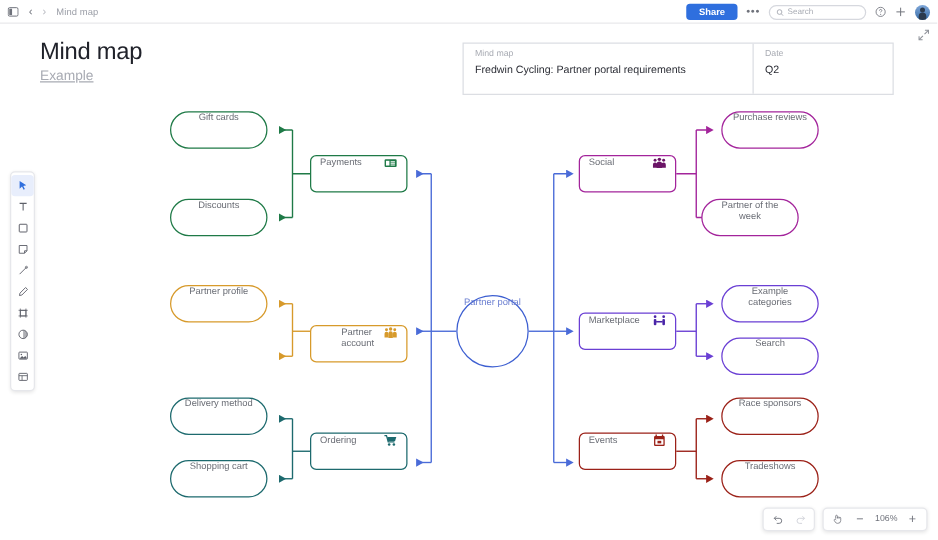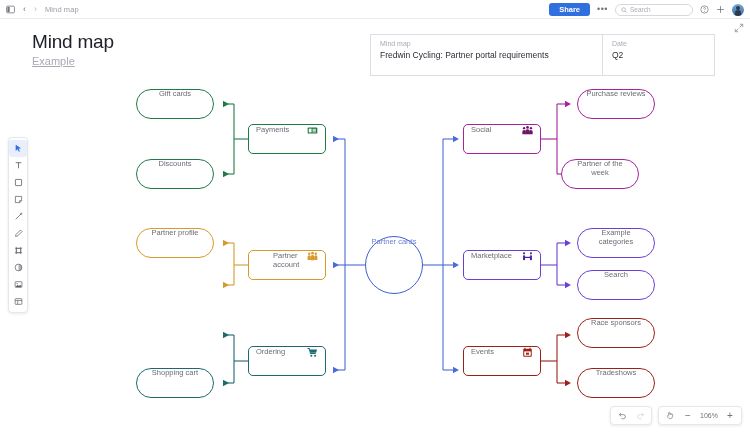--- a/index.html
+++ b/index.html
@@ -343,21 +343,21 @@
 
       <g stroke="#9b2118" stroke-width="1.1" fill="none">
         <path d="M541,266 L557,266"></path>
         <path d="M557,240 L557,288"></path>
         <path d="M557,240 L566,240" marker-end="url(#arrRr)"></path>
         <path d="M557,288 L566,288" marker-end="url(#arrRr)"></path>
       </g>
     </svg>
 
     <div class="node center" style="left:365px; top:141px;">
-      <span class="node-label">Partner cards</span>
+      <span class="node-label">Partner portal</span>
     </div>
 
     <div class="node branch" style="left:248px; top:29px; border-color:#1f7a47;">
       <span class="node-label">Payments</span>
       <span class="bicon">
         <svg width="11" height="11" viewBox="0 0 16 16">
             <rect x="1" y="3.5" width="14" height="9" rx="1.3" fill="#1f7a47"></rect>
             <rect x="2.6" y="5.3" width="4" height="5.5" fill="#fff"></rect>
             <line x1="8" y1="6.3" x2="13" y2="6.3" stroke="#fff" stroke-width="1.2"></line>
             <line x1="8" y1="8.2" x2="13" y2="8.2" stroke="#fff" stroke-width="1.2"></line>
@@ -365,21 +365,21 @@
           </svg>
       </span>
     </div>
     <div class="node leaf" style="left:136px; top:-6px; border-color:#1f7a47;">
       <span class="node-label">Gift cards</span>
     </div>
     <div class="node leaf" style="left:136px; top:64px; border-color:#1f7a47;">
       <span class="node-label">Discounts</span>
     </div>
 
-    <div class="node branch" style="left:248px; top:155px; border-color:#d79a2b;padding-left:24px;">
+    <div class="node branch" style="left:248px; top:165px; border-color:#d79a2b;padding-left:24px;">
       <span class="node-label">Partner account</span>
       <span class="bicon">
         <svg width="11" height="11" viewBox="0 0 16 16">
             <circle cx="3.2" cy="4" r="1.7" fill="#d79a2b"></circle>
             <circle cx="12.8" cy="4" r="1.7" fill="#d79a2b"></circle>
             <circle cx="8" cy="3.2" r="2" fill="#d79a2b"></circle>
             <path d="M.9 13V8.6a2.3 2.3 0 0 1 4.6 0V13z" fill="#d79a2b"></path>
             <path d="M10.5 13V8.6a2.3 2.3 0 0 1 4.6 0V13z" fill="#d79a2b"></path>
             <path d="M5.4 13.6V8.4a2.6 2.6 0 0 1 5.2 0v5.2z" fill="#d79a2b"></path>
           </svg>
@@ -393,20 +393,23 @@
       <span class="node-label">Ordering</span>
       <span class="bicon">
         <svg width="11" height="11" viewBox="0 0 16 16">
             <path d="M.8 2.2h2.4l2 7.3h7.3" fill="none" stroke="#1d6a6e" stroke-width="1.5"></path>
             <path d="M4 3.8h10.6l-1.4 4.5H5.1z" fill="#1d6a6e"></path>
             <circle cx="6.3" cy="12.6" r="1.5" fill="#1d6a6e"></circle>
             <circle cx="11.8" cy="12.6" r="1.5" fill="#1d6a6e"></circle>
           </svg>
       </span>
     </div>
+    <div class="node leaf" style="left:136px; top:223px; border-color:#1d6a6e;">
+      <span class="node-label">Delivery method</span>
+    </div>
     <div class="node leaf" style="left:136px; top:273px; border-color:#1d6a6e;">
       <span class="node-label">Shopping cart</span>
     </div>
 
     <div class="node branch" style="left:463px; top:29px; border-color:#a3249b;">
       <span class="node-label">Social</span>
       <span class="bicon">
         <svg width="11" height="11" viewBox="0 0 16 16">
             <circle cx="3" cy="4.6" r="1.7" fill="#6b1566"></circle>
             <circle cx="13" cy="4.6" r="1.7" fill="#6b1566"></circle>

